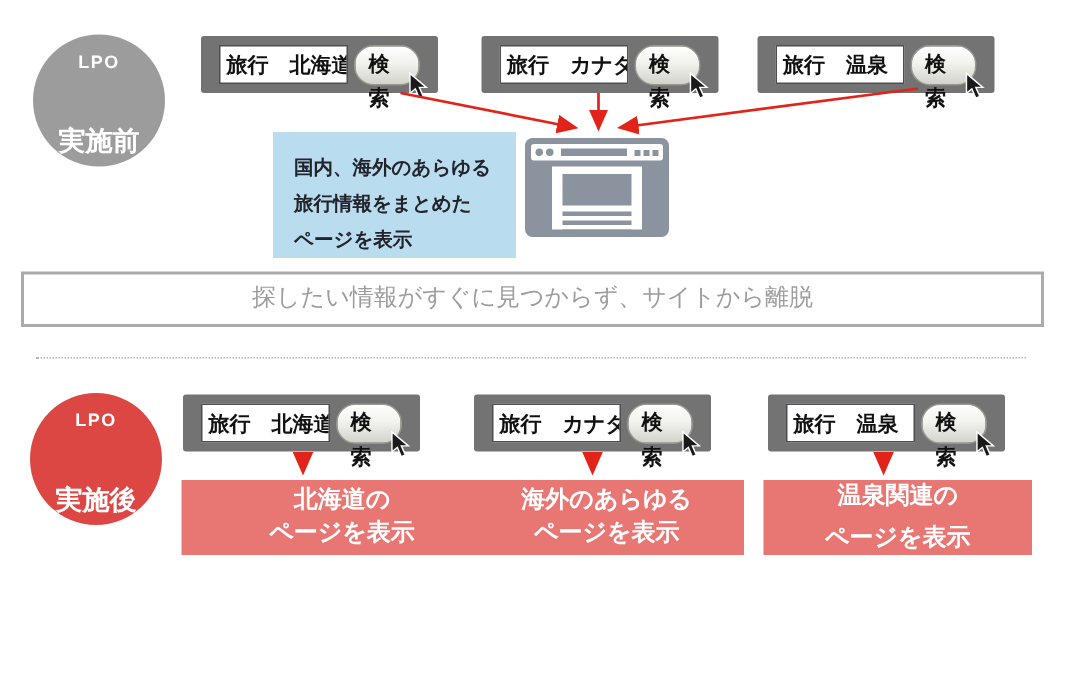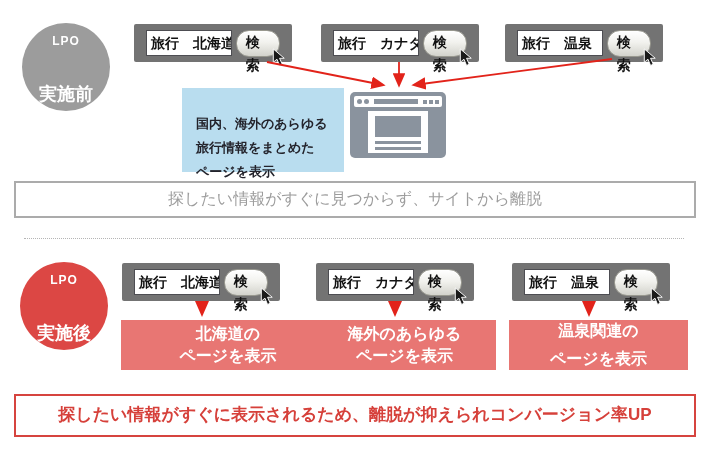--- a/index.html
+++ b/index.html
@@ -29,21 +29,21 @@
                 box-sizing:border-box;white-space:pre;overflow:hidden;color:#111;}
   .search-btn{position:relative;margin-left:4px;height:25px;padding:0 9px;
               border:1px solid #98988f;border-radius:13px;
               background:linear-gradient(#ffffff,#f2f2ee 45%,#d3d3cc);
               font-weight:bold;font-size:14px;line-height:23px;color:#111;
               box-shadow:inset 0 1px 0 #fff;}
   .cursor-icon{position:absolute;right:-7px;bottom:-11px;width:14px;height:19px;}
 
   
   .note-box{position:absolute;left:182px;top:88px;width:162px;height:84px;background:#b9ddef;
-            box-sizing:border-box;padding:24px 0 0 14px;font-size:13px;font-weight:bold;
+            box-sizing:border-box;padding:12px 0 0 14px;font-size:13px;font-weight:bold;
             color:#23232b;line-height:24px;}
 
   
   .browser{position:absolute;left:350px;top:92px;width:96px;height:66px;background:#8a939e;border-radius:5px;}
   .browser-bar{position:absolute;left:4px;right:4px;top:4px;height:11px;background:#fff;border-radius:2px;
                display:flex;align-items:center;padding:0 3px;box-sizing:border-box;}
   .b-dot{width:5px;height:5px;border-radius:50%;background:#8a939e;margin-right:2px;}
   .b-addr{flex:1;height:5px;background:#8a939e;margin:0 3px;}
   .b-sq{width:4px;height:4px;background:#8a939e;margin-left:2px;}
   .browser-page{position:absolute;left:18px;right:18px;top:19px;bottom:5px;background:#fff;}
@@ -186,15 +186,14 @@
   </div>
   <div class="page-box pg2">
     <div>海外のあらゆる</div>
     <div>ページを表示</div>
   </div>
   <div class="page-box pg3">
     <div>温泉関連の</div>
     <div>ページを表示</div>
   </div>
 
-  <div class="result result-after">探したい情報がすぐに表示されるため、離脱が抑えられコンバージョン率UP</div>
 
 </div>
 
 </body></html>

